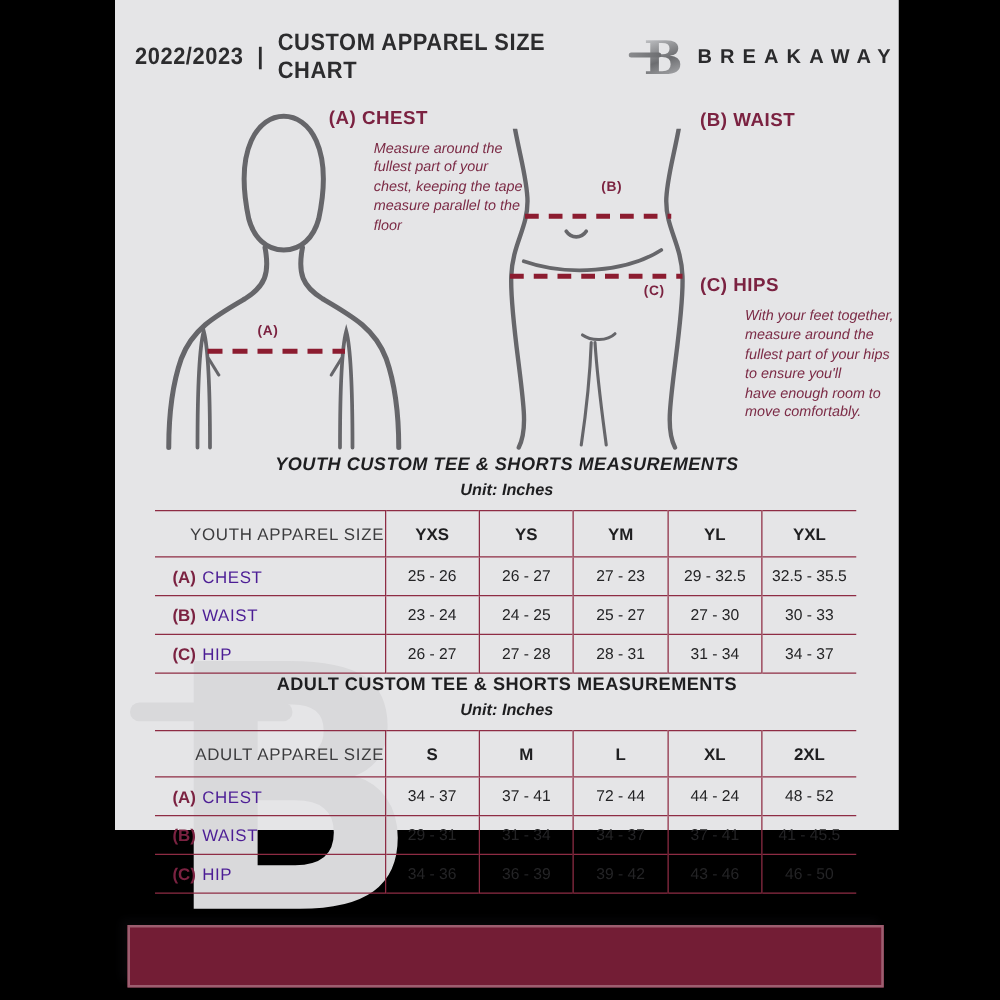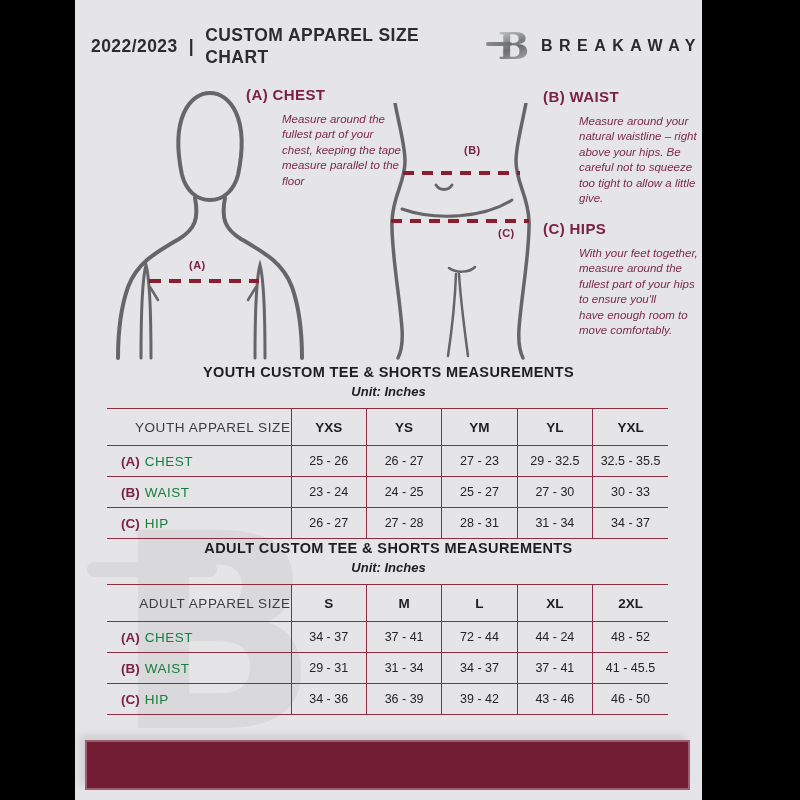--- a/index.html
+++ b/index.html
@@ -1,19 +1,19 @@
 <!DOCTYPE html>
 <html><head>
 <meta charset="utf-8">
 <style>
   * { margin:0; padding:0; box-sizing:border-box; }
   html,body { width:800px; height:800px; }
   body { background:#000; font-family:"Liberation Sans", sans-serif; position:relative; overflow:hidden; }
 
-  .page { position:absolute; left:75px; top:0; width:627px; height:800px; background:#e5e5e7; }
+  .page { position:absolute; left:92px; top:0; width:627px; height:664px; background:#e5e5e7; }
 
   
   .header { position:absolute; left:0; top:24px; width:627px; height:44px;
             display:flex; align-items:center; justify-content:center; gap:24px; }
   .title-group { display:flex; align-items:center; gap:12px;
                  font-weight:700; font-size:19px; letter-spacing:.5px; color:#2c2c2e;
                  transform:scaleX(.92); }
   .logo-group { display:flex; align-items:center; gap:13px; }
   .logo-b { position:relative; width:30px; height:38px; }
   .logo-b .glyph { font-family:"DejaVu Serif", serif; font-size:37px; line-height:38px; font-weight:700;
@@ -39,41 +39,41 @@
   .meas-c { left:468px; top:220px; }
   .meas h3 { font-size:15px; font-weight:700; color:#7b2241; letter-spacing:.4px; margin-bottom:9px; }
   .meas p  { font-size:11.5px; font-style:italic; font-weight:500; color:#7b2a45;
              line-height:1.34; white-space:pre-line;margin-left:36px; }
 
   
   .sec-title { position:absolute; width:627px; text-align:center; font-weight:700;
                font-size:14.5px; letter-spacing:.4px; color:#1e1e20; }
   .sec-unit  { position:absolute; width:627px; text-align:center; font-style:italic;
                font-weight:600; font-size:13px; color:#1e1e20; }
-  .t-youth-title { top:364px; } .t-youth-unit { top:384px; }
+  .t-youth-title { top:364px;font-style:italic; } .t-youth-unit { top:384px; }
   .t-adult-title { top:540px; } .t-adult-unit { top:560px; }
 
   .size-table { position:absolute; left:32px; border-collapse:collapse; table-layout:fixed;
                 width:561px; z-index:1; background:transparent;
                 border-top:1.5px solid #8e2c44; border-bottom:1.5px solid #8e2c44; }
   .youth-table { top:408px; }
   .adult-table { top:584px; }
   .size-table col.c0 { width:184px; }
   .size-table col.cx { width:75.4px; }
   .size-table thead tr { height:37px; }
   .size-table tbody tr { height:31px; border-top:1.5px solid #8e2c44; }
   .size-table th, .size-table td { text-align:center; vertical-align:middle; }
   .size-table th + th, .size-table td + td { border-left:1.5px solid #8e2c44; }
   .size-table thead th { font-weight:700; font-size:13.5px; color:#1f1f21; }
   .size-table thead th.label-cell { font-weight:400; font-size:13.5px; letter-spacing:.6px;
                                     color:#3c3c3e; text-align:right; padding-left:14px; }
   .size-table td { font-size:12.5px; font-weight:500; color:#242426; }
   .size-table td.label-cell { text-align:left; padding-left:14px; }
   .rowpfx { font-weight:700; font-size:13.5px; color:#7b2241; margin-right:5px; }
-  .rowname { font-size:13.5px; font-weight:400; letter-spacing:.5px; color:#15803d; }
+  .rowname { font-size:13.5px; font-weight:400; letter-spacing:.5px; color:#4c1d95; }
 
   
   .watermark { position:absolute; left:38px; top:498px; z-index:0; color:#d9d9db;
                font-family:"DejaVu Sans", sans-serif; font-weight:700; font-size:272px;
                line-height:1; user-select:none; }
   .watermark .wm-bar { position:absolute; left:-26px; top:64px; width:130px; height:15px;
                        background:#d9d9db; border-radius:8px; }
   .footer-bar { position:absolute; left:10px; top:740px; width:605px; height:50px; z-index:2;
                 background:#731d35; border:2px solid #9d5e70;
                 box-shadow:-5px -5px 7px rgba(60,60,70,.12); }
@@ -131,21 +131,20 @@
     <span class="dash-label lblB">(B)</span>
     <span class="dash-label lblC">(C)</span>
   </div>
 
   <div class="meas meas-a">
     <h3>(A) CHEST</h3>
     <p>Measure around the fullest part of your chest, keeping the tape measure parallel to the floor</p>
   </div>
   <div class="meas meas-b">
     <h3>(B) WAIST</h3>
-    <p>Measure around your natural waistline – right above your hips. Be careful not to squeeze too tight to allow a little give.</p>
   </div>
   <div class="meas meas-c">
     <h3>(C) HIPS</h3>
     <p>With your feet together, measure around the fullest part of your hips to ensure you'll
 have enough room to move comfortably.</p>
   </div>
 
   <div class="watermark">
     <span class="wm-bar"></span>
     <span>B</span>

